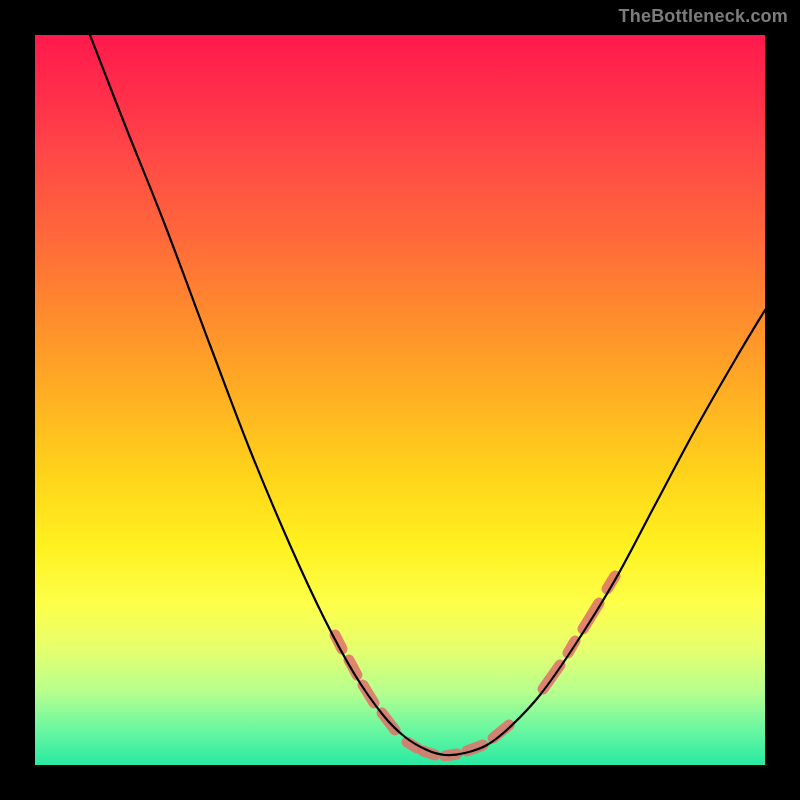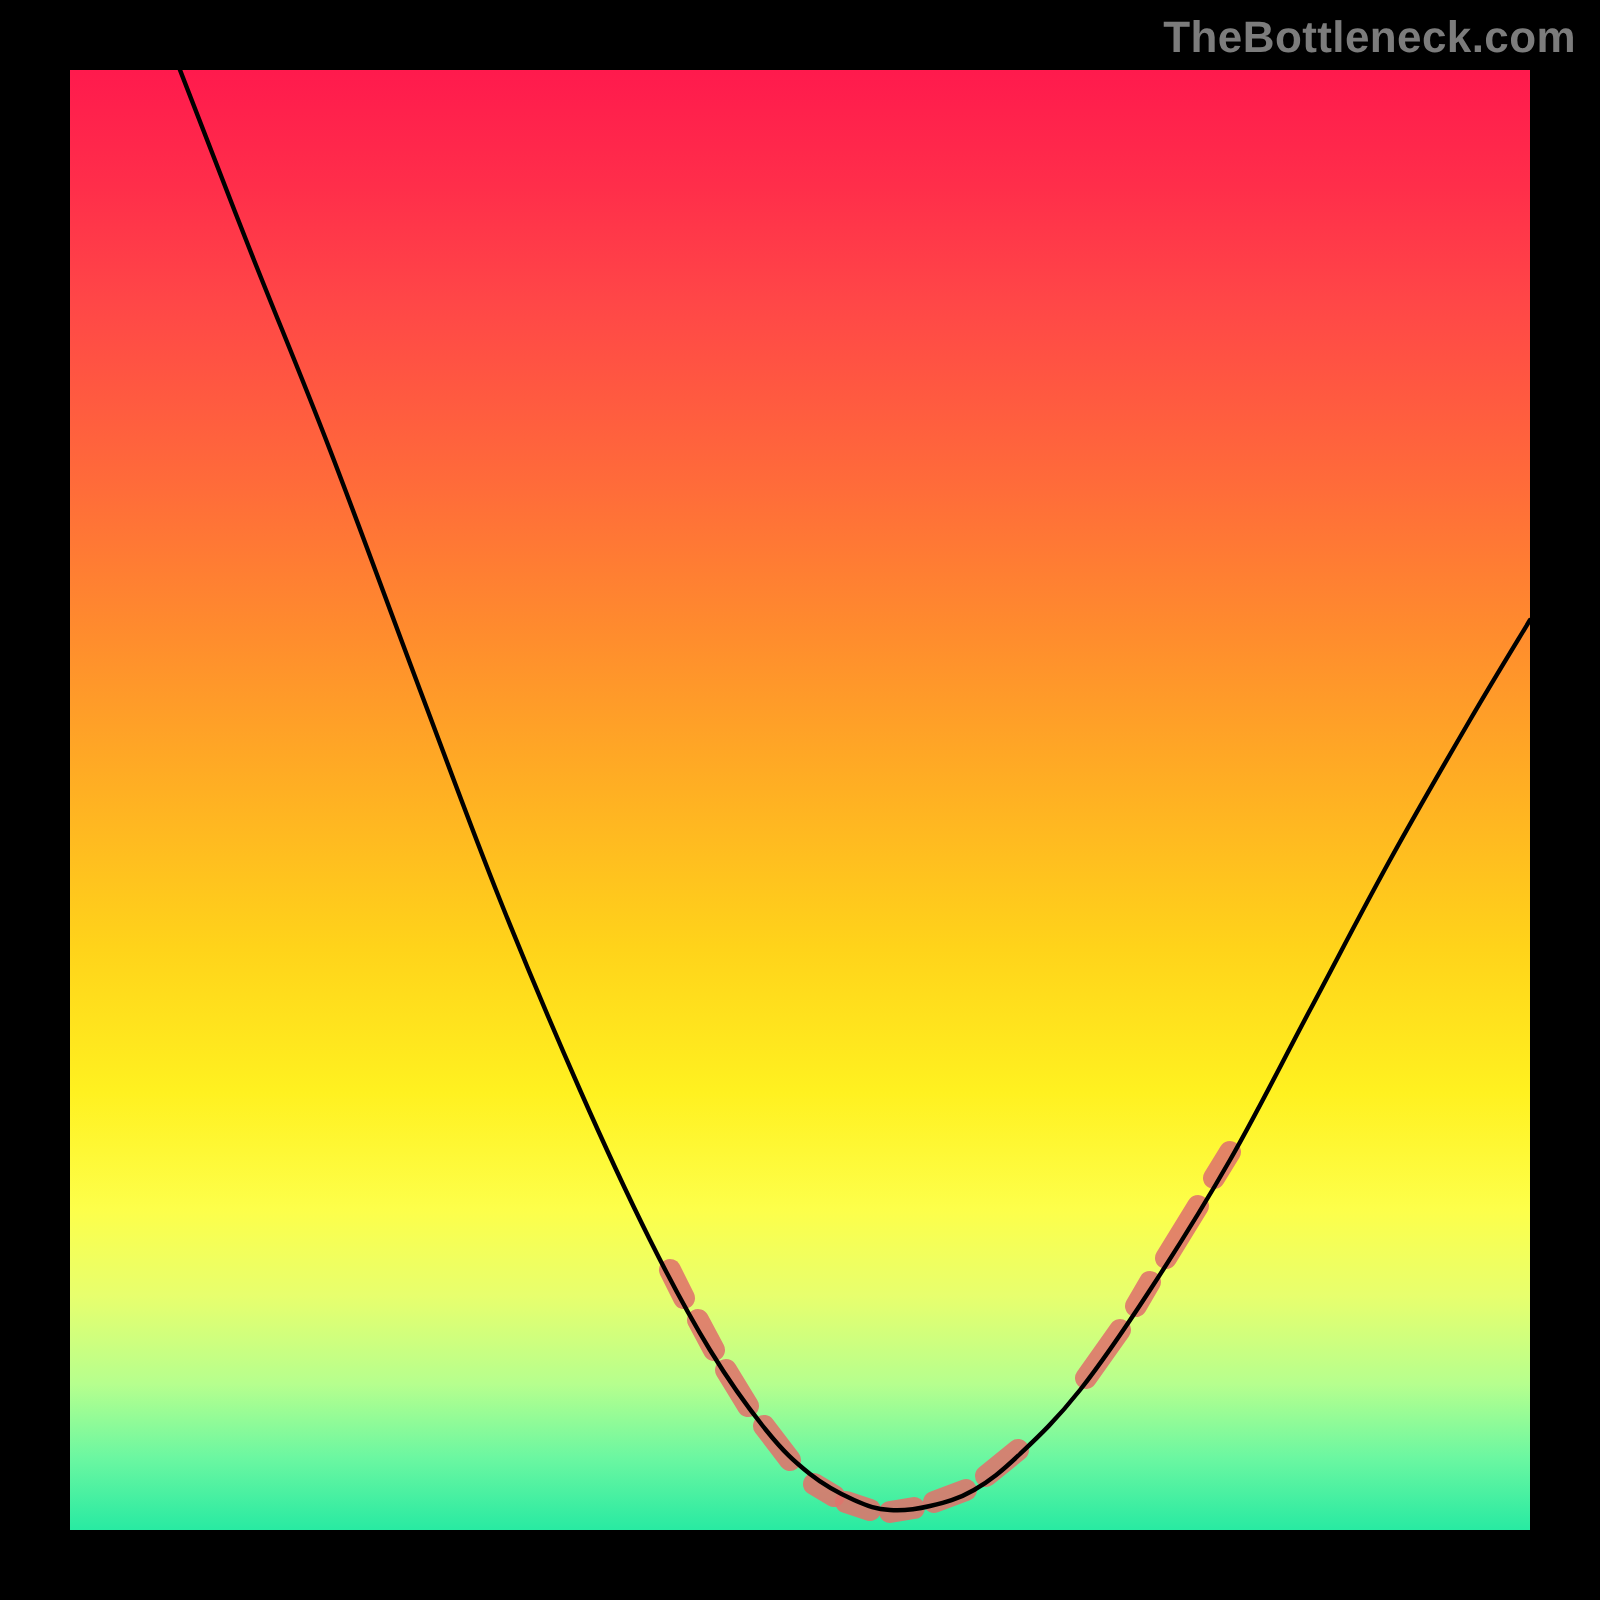--- a/index.html
+++ b/index.html
@@ -44,21 +44,21 @@
       #b6ff8e 90%,
       #6cf7a1 95%,
       #28eaa2 100%
     );
   }
   .watermark {
     position: absolute;
     top: 6px;
     right: 12px;
     font-family: Arial, Helvetica, sans-serif;
-    font-size: 22px;
+    font-size: 18px;
     font-weight: 600;
     color: #7c7c7c;
     letter-spacing: 0.2px;
     user-select: none;
   }
   svg.curve {
     position: absolute;
     inset: 0;
   }
   .line {

